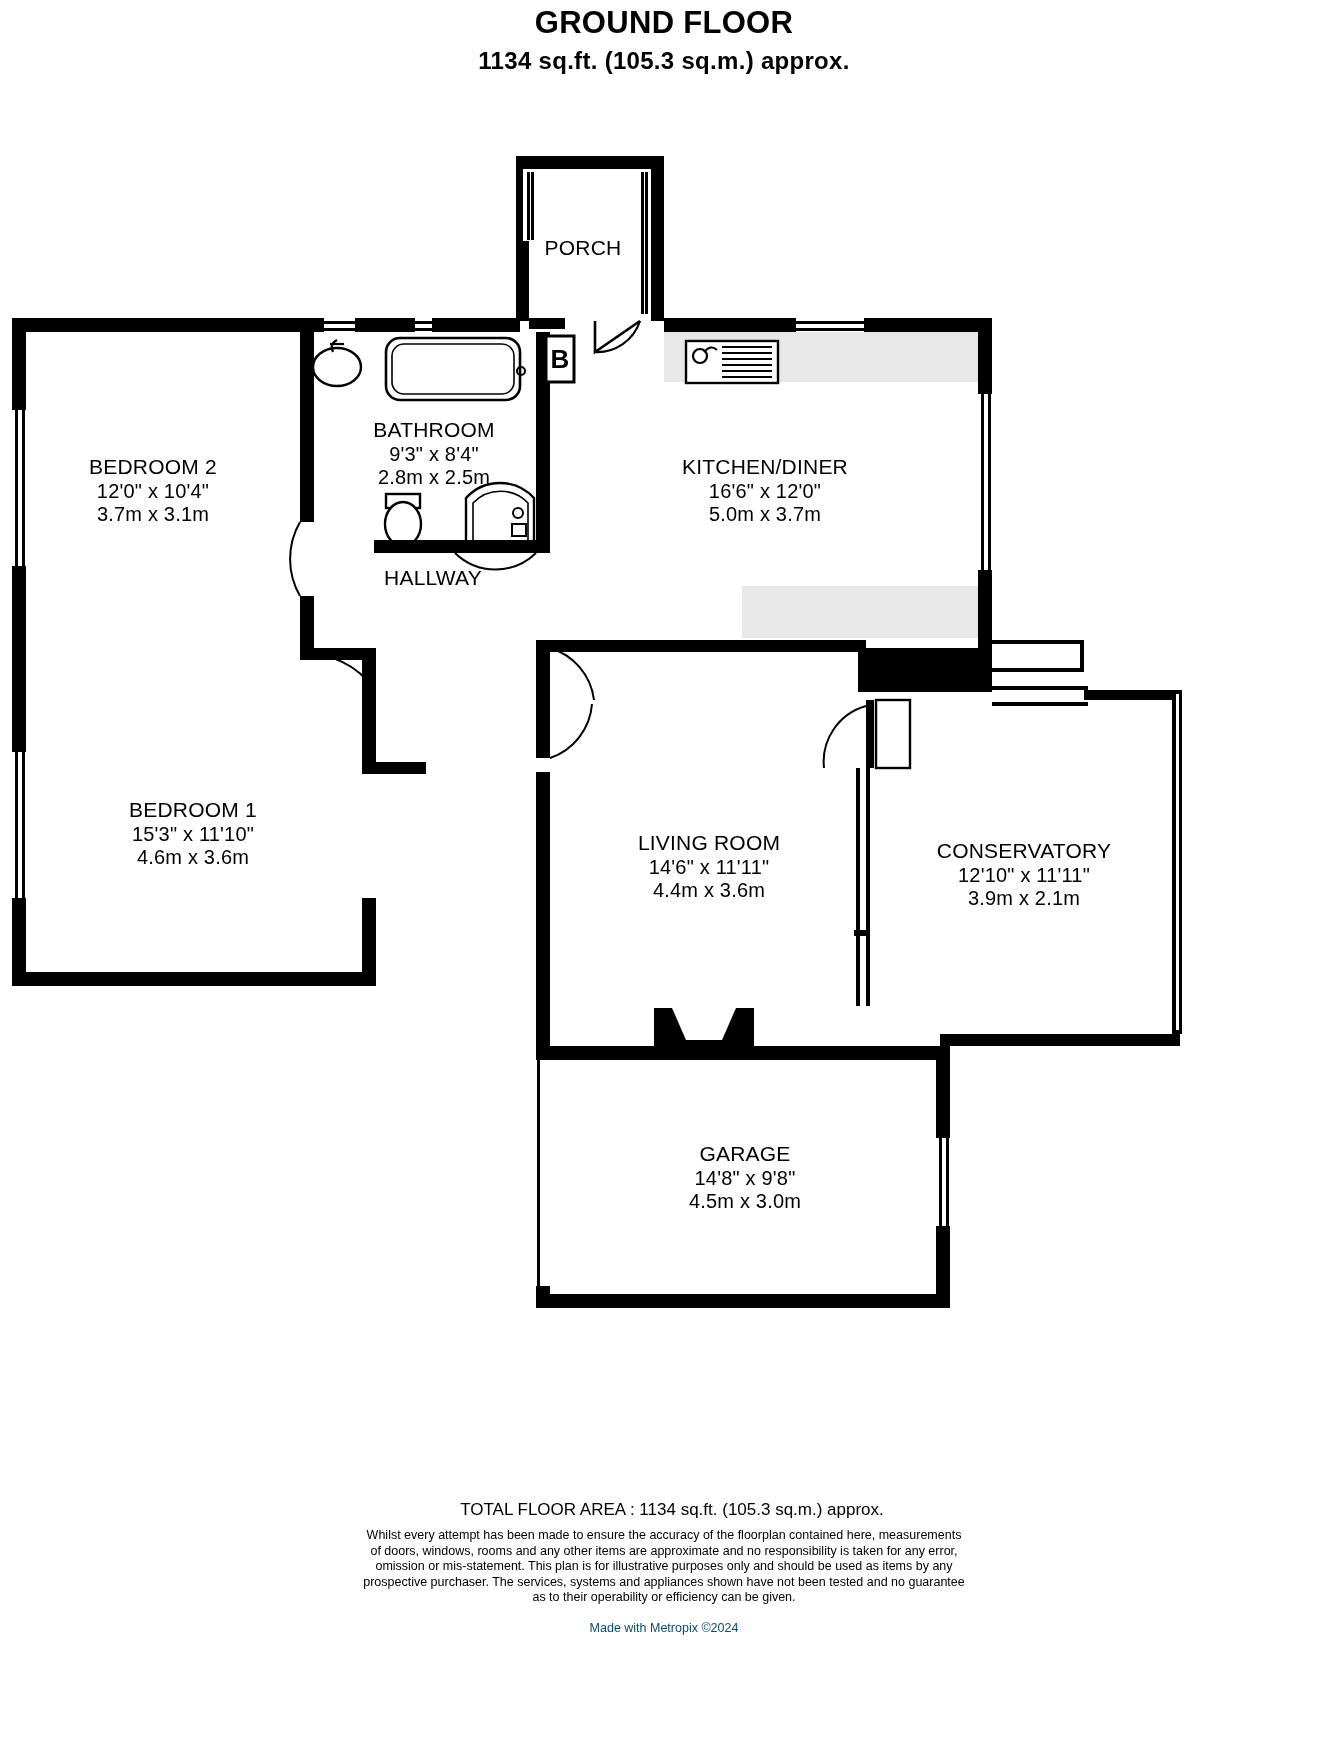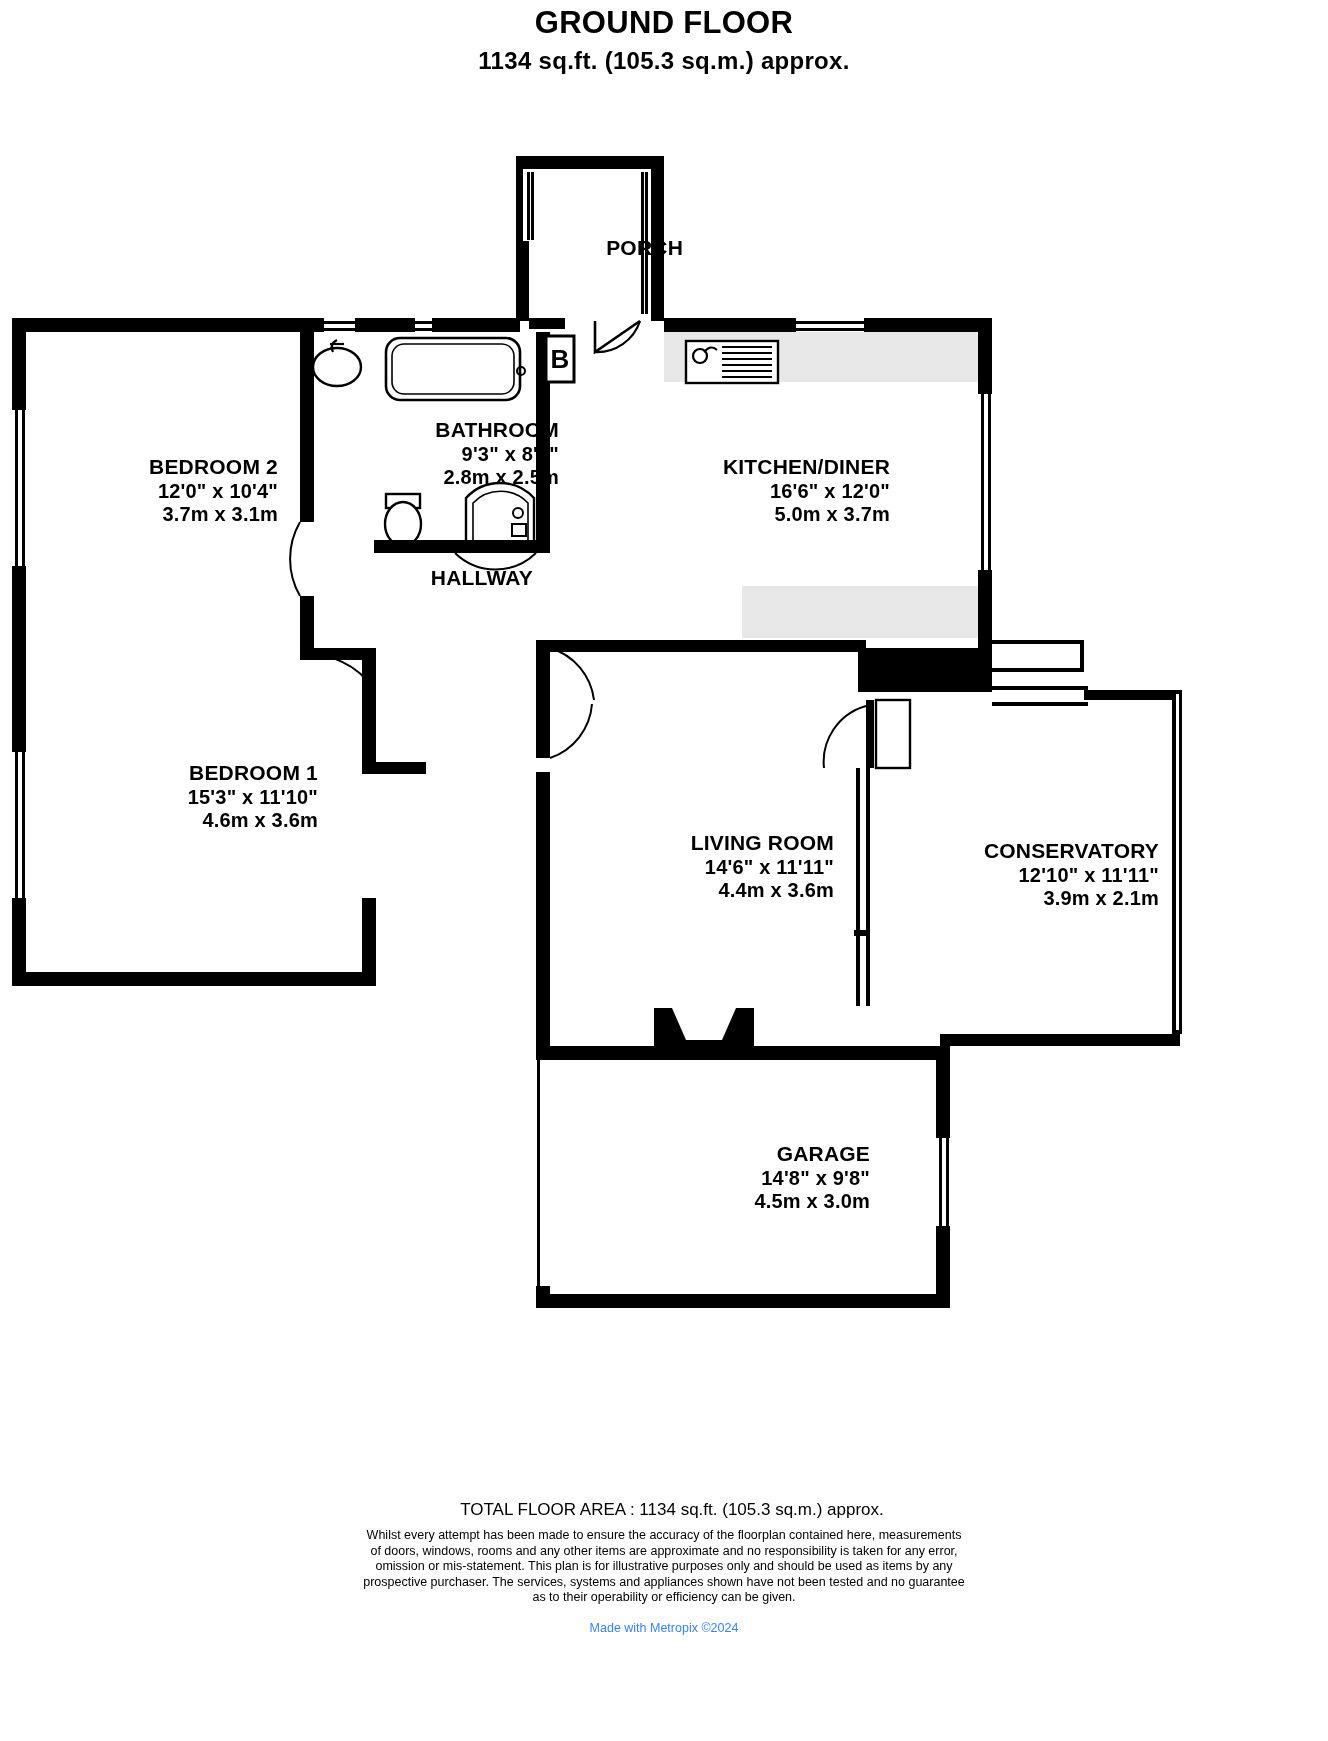--- a/index.html
+++ b/index.html
@@ -8,26 +8,26 @@
   
   #header{position:absolute;left:0;top:0;width:1328px;text-align:center;font-weight:bold;}
   #header .l1{font-size:31px;letter-spacing:.3px;line-height:38px;}
   #header .l2{font-size:24px;letter-spacing:.3px;line-height:38px;}
 
   
   #plan{position:absolute;left:0;top:0;width:1328px;height:1741px;}
   #plan svg{display:block;}
 
   
-  .rlabel{position:absolute;text-align:right;font-weight:bold;line-height:1.18;white-space:nowrap;}
+  .rlabel{position:absolute;text-align:center;font-weight:normal;line-height:1.18;white-space:nowrap;}
   .rlabel .nm{font-size:21px;letter-spacing:.2px;}
   .rlabel .dim{font-size:20px;letter-spacing:.2px;}
   #total{position:absolute;left:8px;top:1500px;width:1328px;text-align:center;font-size:17px;}
   #disc{position:absolute;left:0;top:1528px;width:1328px;text-align:center;font-size:12.5px;line-height:15.5px;color:#000000;}
-  #madewith{position:absolute;left:0;top:1621px;width:1328px;text-align:center;font-size:12.5px;color:#3b82f6;}
+  #madewith{position:absolute;left:0;top:1621px;width:1328px;text-align:center;font-size:12.5px;color:#0c4a6e;}
 </style>
 </head>
 <body>
 
 <div id="header" style="top:4px;">
   <div class="l1">GROUND FLOOR</div>
   <div class="l2">1134 sq.ft. (105.3 sq.m.) approx.</div>
 </div>
 
 <div id="plan">
@@ -221,21 +221,21 @@
 <div class="rlabel" style="left:28px;top:455px;width:250px;">
   <div class="nm">BEDROOM 2</div>
   <div class="dim">12'0"  x 10'4"</div>
   <div class="dim">3.7m  x 3.1m</div>
 </div>
 
 <div class="rlabel" style="left:333px;top:566px;width:200px;">
   <div class="nm">HALLWAY</div>
 </div>
 
-<div class="rlabel" style="left:68px;top:761px;width:250px;">
+<div class="rlabel" style="left:68px;top:798px;width:250px;">
   <div class="nm">BEDROOM 1</div>
   <div class="dim">15'3"  x 11'10"</div>
   <div class="dim">4.6m  x 3.6m</div>
 </div>
 
 <div class="rlabel" style="left:584px;top:831px;width:250px;">
   <div class="nm">LIVING ROOM</div>
   <div class="dim">14'6"  x 11'11"</div>
   <div class="dim">4.4m  x 3.6m</div>
 </div>

